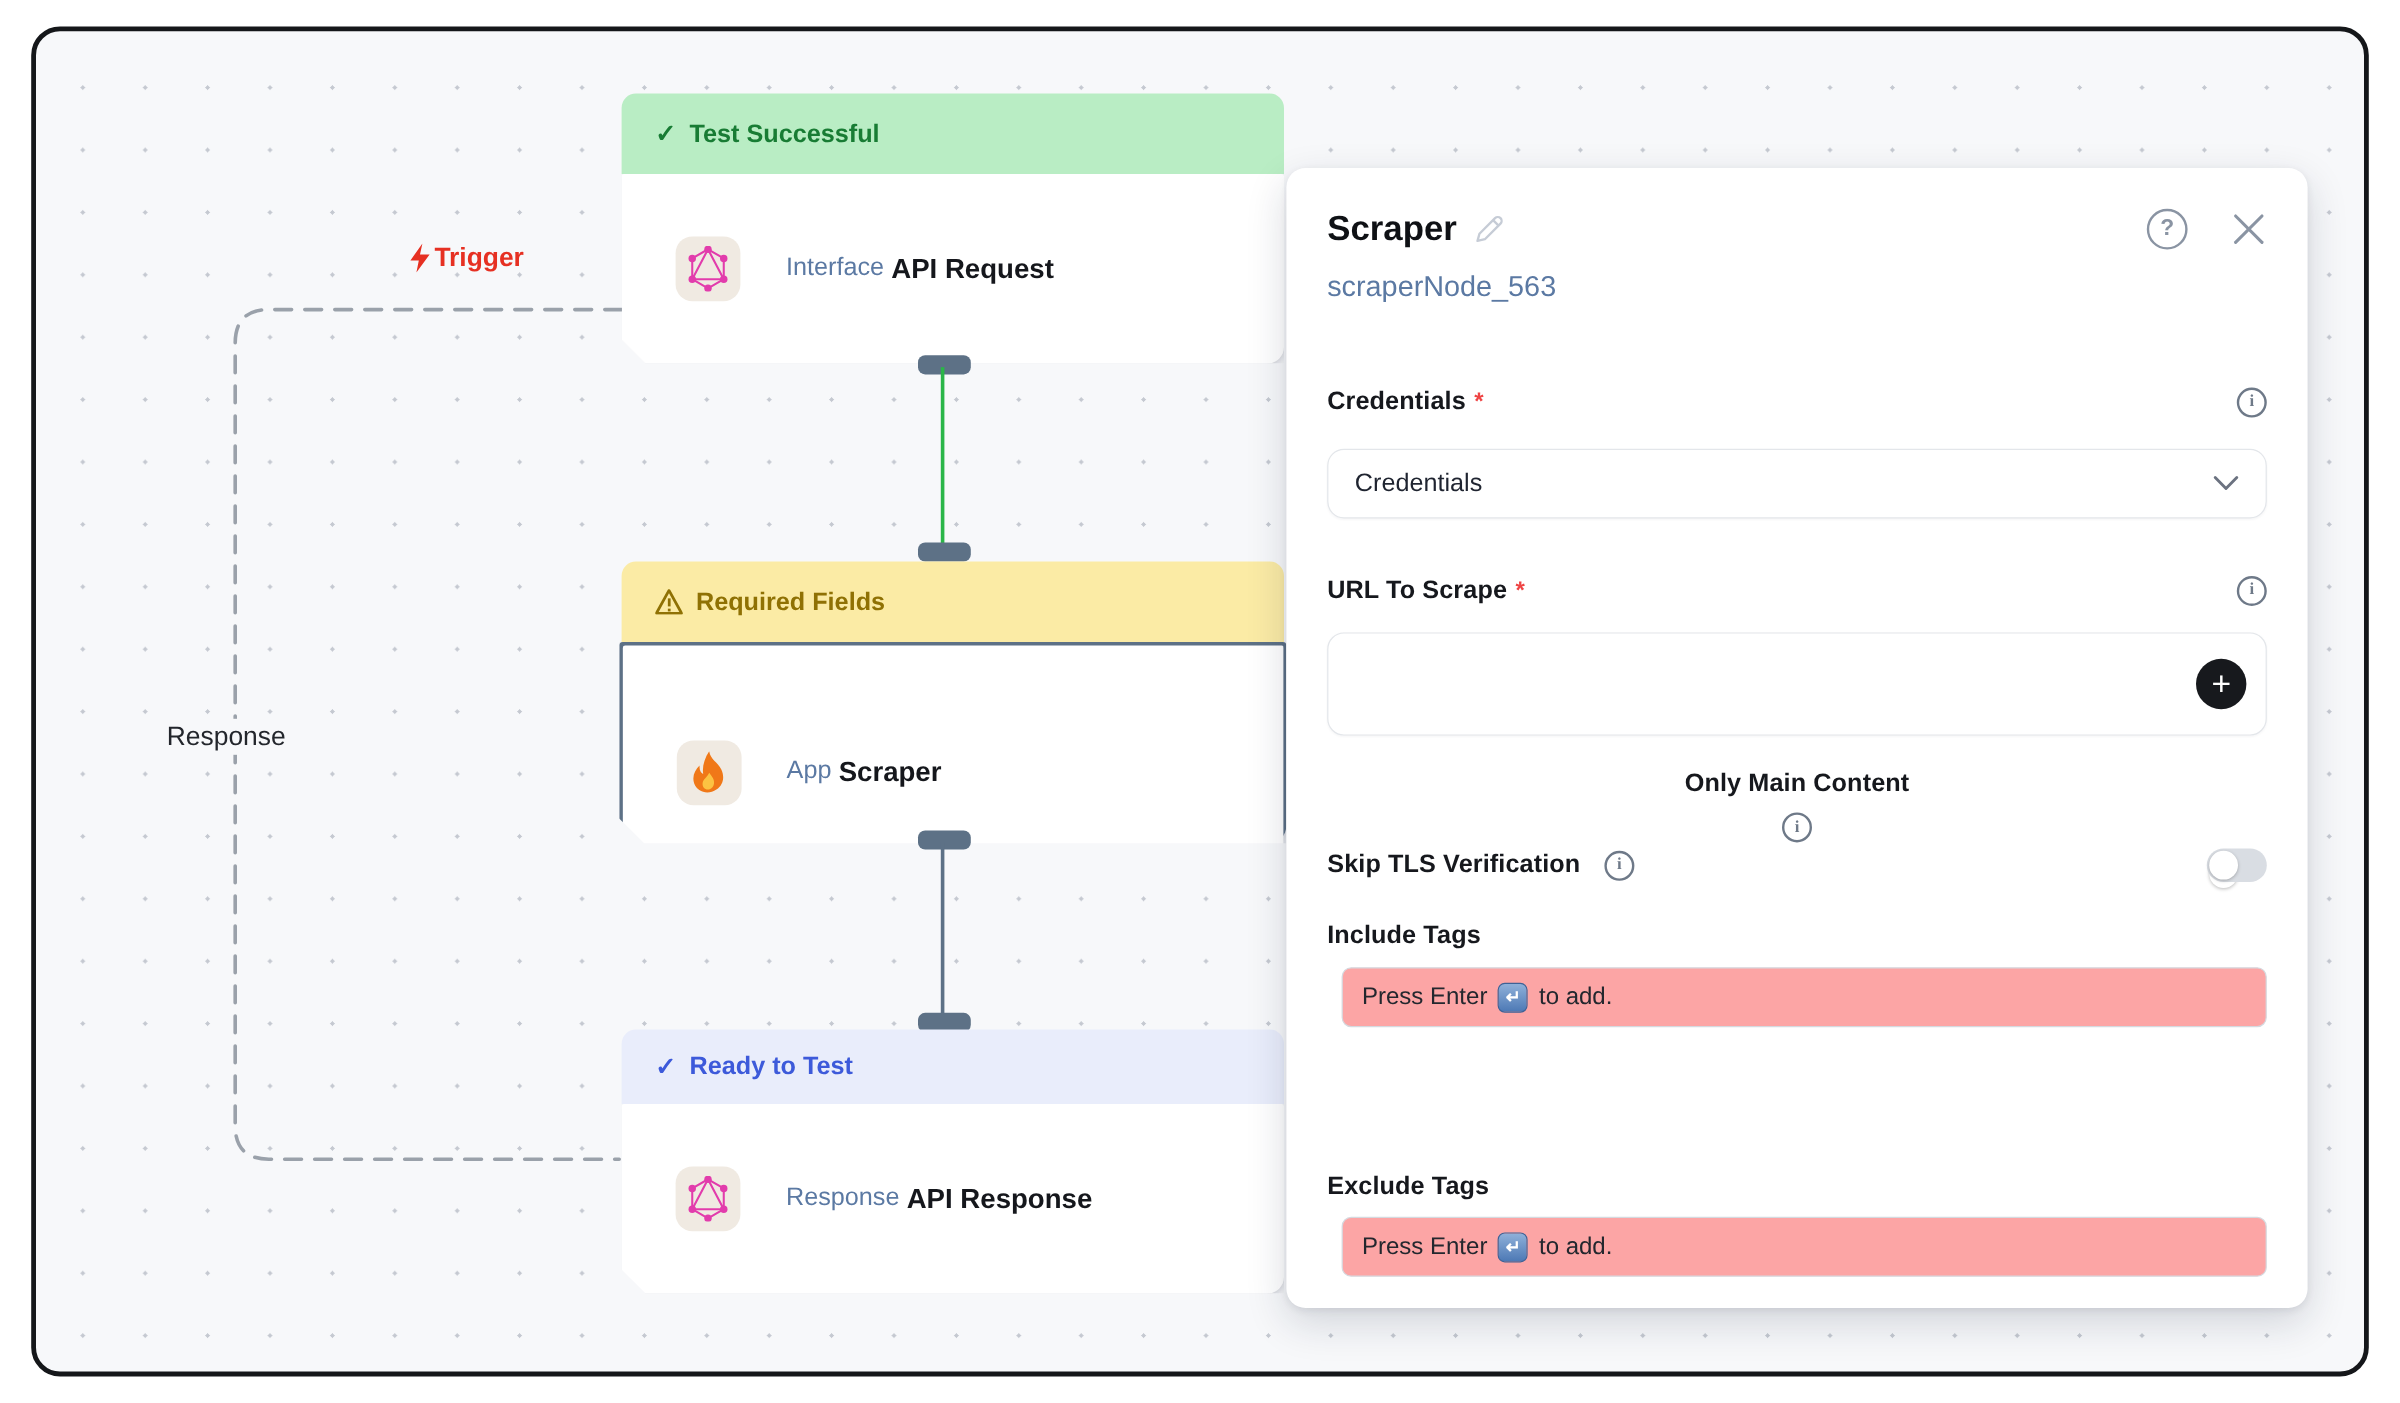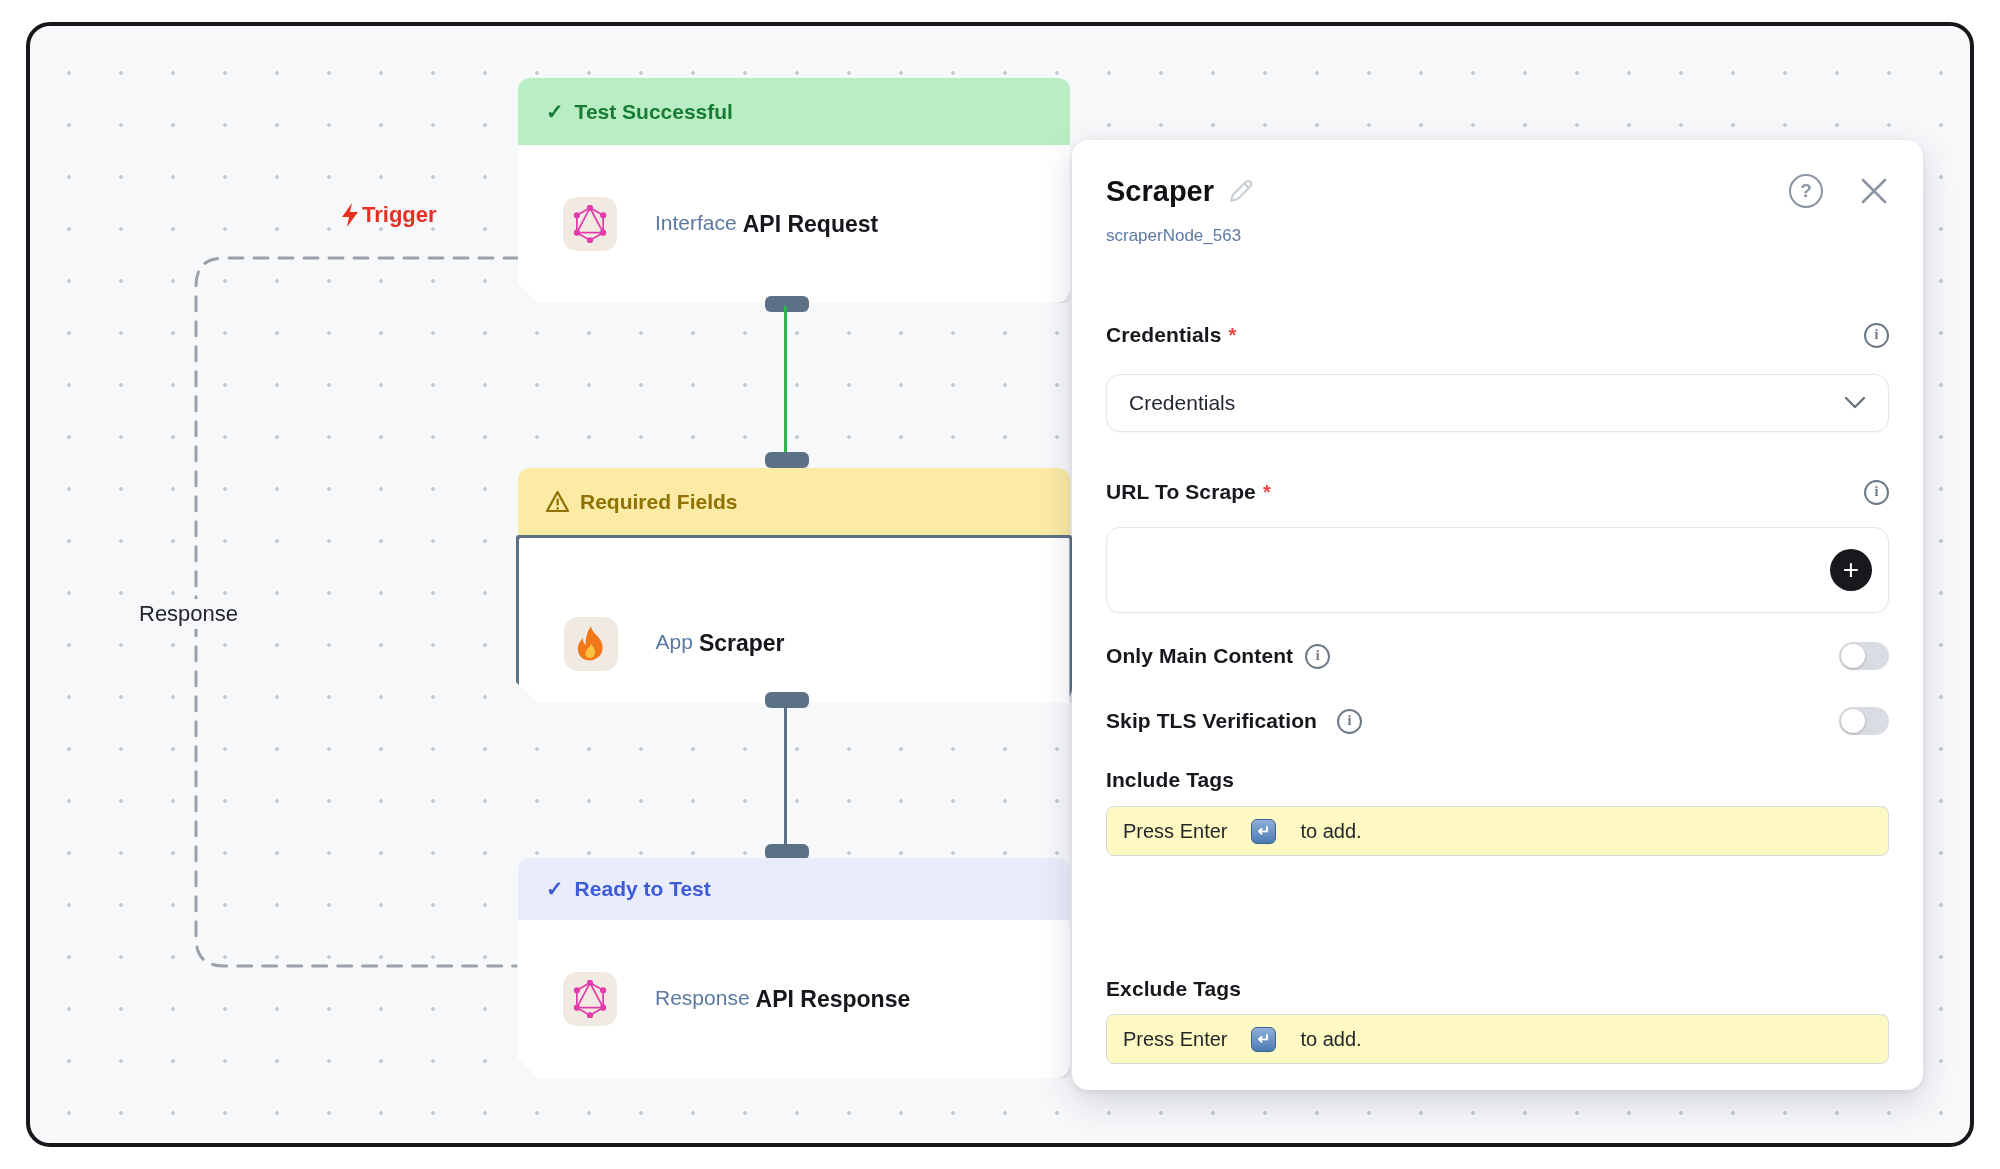--- a/index.html
+++ b/index.html
@@ -59,21 +59,21 @@
   
   .panel { position:absolute; left:1072px; top:140px; width:851px; height:950px;
     background:#ffffff; border-radius:16px;
     box-shadow:0 12px 34px rgba(20,30,55,.16), 0 2px 6px rgba(20,30,55,.08); }
   .panel-inner { position:absolute; left:34px; right:34px; top:0; bottom:0; }
 
   .p-header { position:absolute; left:0; right:0; top:28px; height:46px; display:flex; align-items:center; }
   .p-title { font-size:29px; font-weight:700; color:#0f1115; }
   .pencil { margin-left:14px; }
   .p-header-icons { margin-left:auto; display:flex; align-items:center; gap:36px; }
-  .p-nodeid { position:absolute; left:0; top:86px; font-size:17px; color:var(--node_label_slate,#5b79a3); }
+  .p-nodeid { position:absolute; left:0; top:86px; font-size:24px; color:var(--node_label_slate,#5b79a3); }
 
   .f-label-row { position:absolute; left:0; right:0; display:flex; align-items:center; }
   .f-label { font-size:21px; font-weight:700; color:#16181d; letter-spacing:.1px; }
   .req { color:var(--required_red,#ef4444); margin-left:7px; font-size:20px; font-weight:700; }
   .right-info { margin-left:auto; }
 
   .select-box { position:absolute; left:0; right:0; height:58px; border:1.5px solid #e3e6ea;
     border-radius:14px; background:#fff; display:flex; align-items:center;
     padding:0 22px; font-size:21px; color:#1f2430; box-shadow:0 1px 2px rgba(20,30,55,.04); }
   .select-box .chev { margin-left:auto; }
@@ -83,23 +83,23 @@
   .plus-btn { position:absolute; right:16px; top:21px; width:42px; height:42px; border-radius:50%;
     background:#17191d; color:#fff; display:flex; align-items:center; justify-content:center;
     font-size:28px; font-weight:400; line-height:1; }
 
   .toggle-row { position:absolute; left:0; right:0; height:30px; display:flex; align-items:center; gap:12px; }
   .toggle { margin-left:auto; width:50px; height:28px; border-radius:14px; background:#d9dde3;
     position:relative; }
   .toggle .knob { position:absolute; left:2px; top:2px; width:24px; height:24px; border-radius:50%;
     background:#fff; box-shadow:0 1px 3px rgba(0,0,0,.25); }
 
-  .helper-bar { position:absolute; left:0; right:0; height:50px; background:#fef9c3;
+  .helper-bar { position:absolute; left:12px; right:0; height:50px; background:#fca5a5;
     border:1.5px solid #d5d9df; border-radius:8px; display:flex; align-items:center;
-    gap:24px; padding:0 16px; font-size:20px; color:#23272e; }
+    gap:9px; padding:0 16px; font-size:20px; color:#23272e; }
   .enter-key { width:25px; height:25px; border-radius:6px;
     background:linear-gradient(180deg,#8fb0d9,#4d79b5); border:1px solid #3d6296;
     color:#fff; display:flex; align-items:center; justify-content:center; font-size:15px; font-weight:700; }
 
   .tag-input { position:absolute; left:0; right:0; height:72px; border:1.5px solid #e3e6ea;
     border-radius:14px; background:#fff; padding:0 22px; font-size:22px; color:#1f2430; width:100%;
     font-family:"Liberation Sans", sans-serif; outline:none; box-shadow:0 1px 2px rgba(20,30,55,.04); }
   .tag-input::placeholder { color:#a6aebb; }
 
   .info-icon { width:25px; height:25px; border-radius:50%; border:2px solid #6e7988;
@@ -243,21 +243,21 @@
 
   <div class="f-label-row" style="top:339px; height:26px;">
     <span class="f-label">URL To Scrape</span>
     <span class="req">*</span>
     <div class="info-icon right-info">i</div>
   </div>
   <div class="url-input" style="top:387px;">
     <div class="plus-btn">+</div>
   </div>
 
-  <div class="toggle-row" style="top:501px;">
+  <div class="toggle-row" style="top:501px;flex-direction:column;">
     <span class="f-label">Only Main Content</span>
     <div class="info-icon">i</div>
     <div class="toggle">
           <div class="knob"></div>
         </div>
   </div>
   <div class="toggle-row" style="top:566px;gap:20px;">
     <span class="f-label">Skip TLS Verification</span>
     <div class="info-icon">i</div>
     <div class="toggle">

